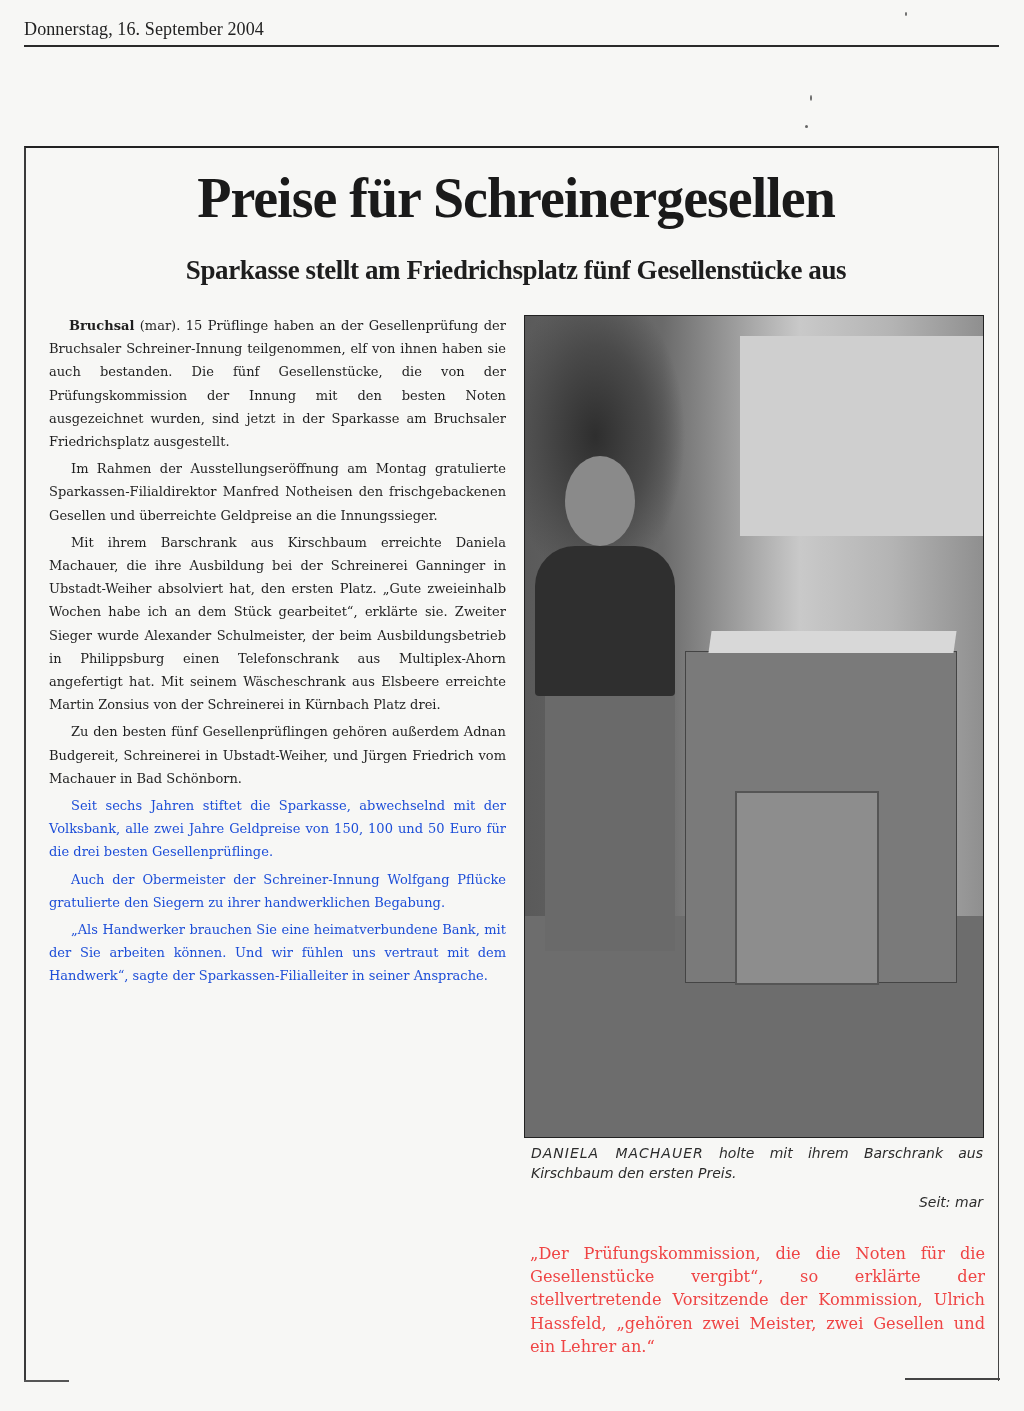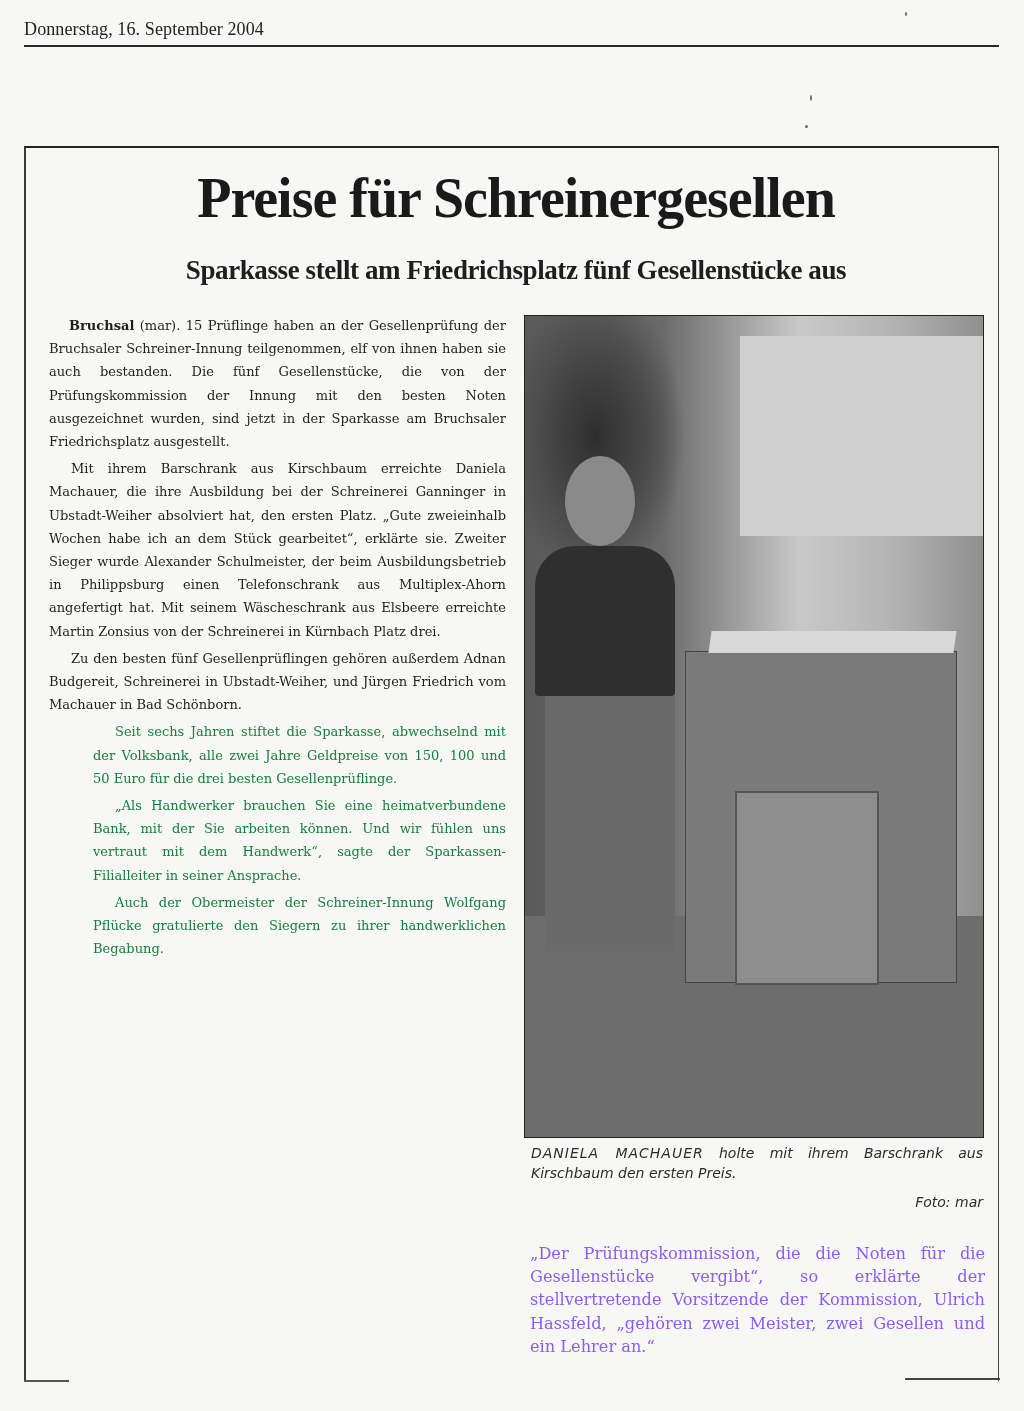--- a/index.html
+++ b/index.html
@@ -46,21 +46,21 @@
     font-size: 27px; letter-spacing: -0.4px; color: #1e1e1e;
     padding-left: 4px;
   }
   .col-left {
     position: absolute; left: 49px; top: 314px; width: 457px;
     font-family: "DejaVu Serif", serif; font-size: 13px; line-height: 23.2px;
     text-align: justify; color: #1f1f1f;
   }
   .col-left p { margin: 0 0 4px 0; text-indent: 22px; hyphens: manual; }
   .col-left p.first { text-indent: 20px; }
-  .col-left p.blurred { color: #15803d; filter: blur(0.5px); margin-left: 44px; }
+  .col-left p.blurred { color: #1d4ed8; filter: blur(0.5px); }
   .lead-word { font-weight: bold; }
   .photo {
     position: absolute; left: 524px; top: 315px; width: 460px; height: 823px;
     background:
       radial-gradient(ellipse 90px 150px at 70px 120px, #2e2e2e 0%, #4a4a4a 60%, transparent 100%),
       linear-gradient(90deg, #5a5a5a 0%, #6a6a6a 30%, #9a9a9a 45%, #c9c9c9 60%, #b4b4b4 80%, #8f8f8f 100%);
     border: 1px solid #222; box-sizing: border-box; overflow: hidden;
   }
   .photo .wall { position: absolute; left: 215px; top: 20px; width: 245px; height: 200px; background: #cfcfcf; }
   .photo .floor { position: absolute; left: 0; top: 600px; width: 460px; height: 223px; background: #6d6d6d; }
@@ -76,60 +76,61 @@
     font-size: 14px; line-height: 20px; color: #2c2c2c; text-align: justify;
   }
   .caption .name { text-transform: uppercase; letter-spacing: 1px; }
   .credit {
     position: absolute; left: 531px; top: 1194px; width: 452px; text-align: right;
     font-family: "DejaVu Sans", sans-serif; font-style: italic; font-size: 14px; color: #2c2c2c;
   }
   .col-right {
     position: absolute; left: 530px; top: 1242px; width: 455px;
     font-family: "DejaVu Serif", serif; font-size: 16.2px; line-height: 23.2px;
-    text-align: justify; color: #8b5cf6; filter: blur(0.4px);
+    text-align: justify; color: #ef4444; filter: blur(0.4px);
   }
   .col-right p { margin: 0; }
   .specks { position: absolute; width: 3px; height: 3px; background: #666; border-radius: 50%; }
 </style>
 </head>
 <body>
 
 <div class="dateline">Donnerstag, 16. September 2004</div>
 <div class="date-rule"></div>
 
 <div class="frame"></div>
 <div class="frame-bottom-left"></div>
 <div class="frame-bottom-right"></div>
 
 <h1 class="headline" style="margin:0">Preise für Schreinergesellen</h1>
 <h2 class="subheadline" style="margin:0">Sparkasse stellt am Friedrichsplatz fünf Gesellenstücke aus</h2>
 
 <div class="col-left">
   <p class="first"><span class="lead-word">Bruchsal</span><span> (mar). 15 Prüflinge haben an der Gesellenprüfung der Bruchsaler Schreiner-Innung teilgenommen, elf von ihnen haben sie auch bestanden. Die fünf Gesellenstücke, die von der Prüfungskommission der Innung mit den besten Noten ausgezeichnet wurden, sind jetzt in der Sparkasse am Bruchsaler Friedrichsplatz ausgestellt.</span></p>
+  <p>Im Rahmen der Ausstellungseröffnung am Montag gratulierte Sparkassen-Filialdirektor Manfred Notheisen den frischgebackenen Gesellen und überreichte Geldpreise an die Innungssieger.</p>
   <p>Mit ihrem Barschrank aus Kirschbaum erreichte Daniela Machauer, die ihre Ausbildung bei der Schreinerei Ganninger in Ubstadt-Weiher absolviert hat, den ersten Platz. „Gute zweieinhalb Wochen habe ich an dem Stück gearbeitet“, erklärte sie. Zweiter Sieger wurde Alexander Schulmeister, der beim Ausbildungsbetrieb            in Philippsburg einen Telefonschrank aus Multiplex-Ahorn angefertigt hat. Mit seinem Wäscheschrank aus Elsbeere erreichte Martin Zonsius von der Schreinerei            in Kürnbach Platz drei.</p>
   <p>Zu den besten fünf Gesellenprüflingen gehören außerdem Adnan Budgereit, Schreinerei            in Ubstadt-Weiher, und Jürgen Friedrich vom Machauer            in Bad Schönborn.</p>
   <p class="blurred">Seit sechs Jahren stiftet die Sparkasse, abwechselnd mit der Volksbank, alle zwei Jahre Geldpreise von 150, 100 und 50 Euro für die drei besten Gesellenprüflinge.</p>
+  <p class="blurred">Auch der Obermeister der Schreiner-Innung Wolfgang Pflücke gratulierte den Siegern zu ihrer handwerklichen Begabung.</p>
   <p class="blurred">„Als Handwerker brauchen Sie eine heimatverbundene Bank, mit der Sie arbeiten können. Und wir fühlen uns vertraut mit dem Handwerk“, sagte der Sparkassen-Filialleiter in seiner Ansprache.</p>
-  <p class="blurred">Auch der Obermeister der Schreiner-Innung Wolfgang Pflücke gratulierte den Siegern zu ihrer handwerklichen Begabung.</p>
 </div>
 
 <div class="photo" title="Daniela Machauer standing next to her cherry-wood bar cabinet">
   <div class="wall"></div>
   <div class="floor"></div>
   <div class="person-legs"></div>
   <div class="person-torso"></div>
   <div class="person-head"></div>
   <div class="cabinet"></div>
   <div class="cabinet-top"></div>
   <div class="cabinet-inner"></div>
 </div>
 
 <div class="caption"><span class="name">Daniela Machauer</span><span> holte mit ihrem Barschrank aus Kirschbaum den ersten Preis.</span></div>
-<div class="credit">Foto: mar</div>
+<div class="credit">Seit: mar</div>
 
 <div class="col-right">
   <p>„Der Prüfungskommission, die die Noten für die Gesellenstücke vergibt“, so erklärte der stellvertretende Vorsitzende der Kommission, Ulrich Hassfeld, „gehören zwei Meister, zwei Gesellen und ein Lehrer an.“</p>
 </div>
 
 <div class="specks" style="left:805px; top:125px;"></div>
 <div class="specks" style="left:810px; top:95px; width:2px; height:6px;"></div>
 <div class="specks" style="left:905px; top:12px; width:2px; height:4px;"></div>
 
 </body></html>

